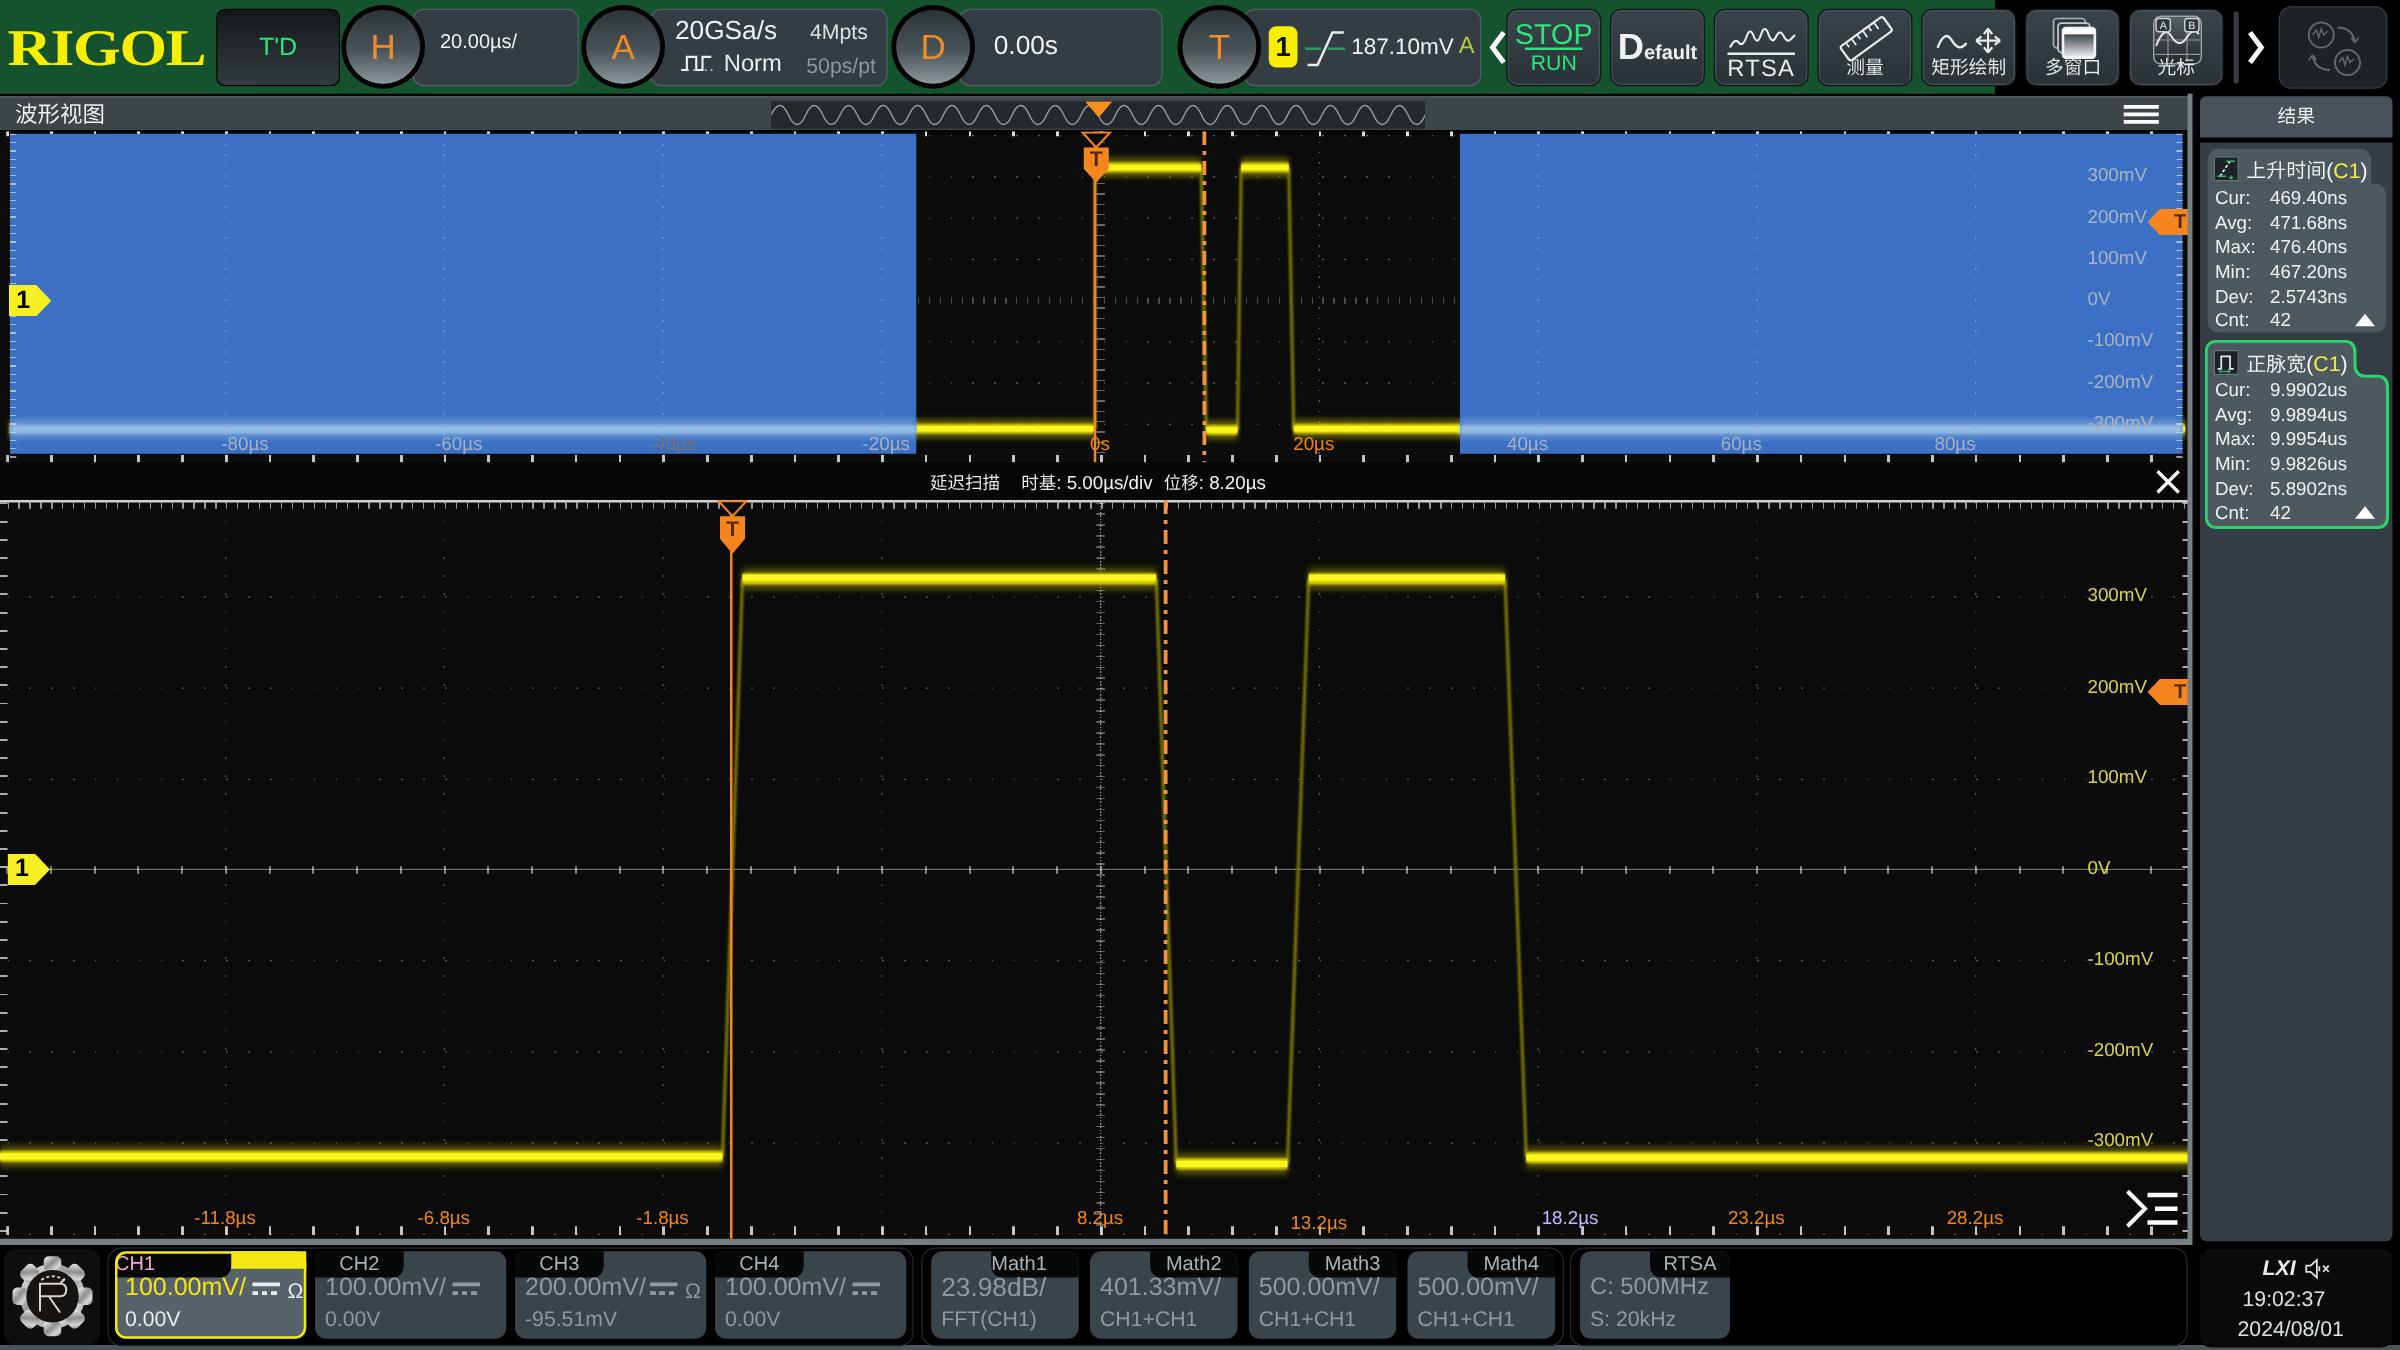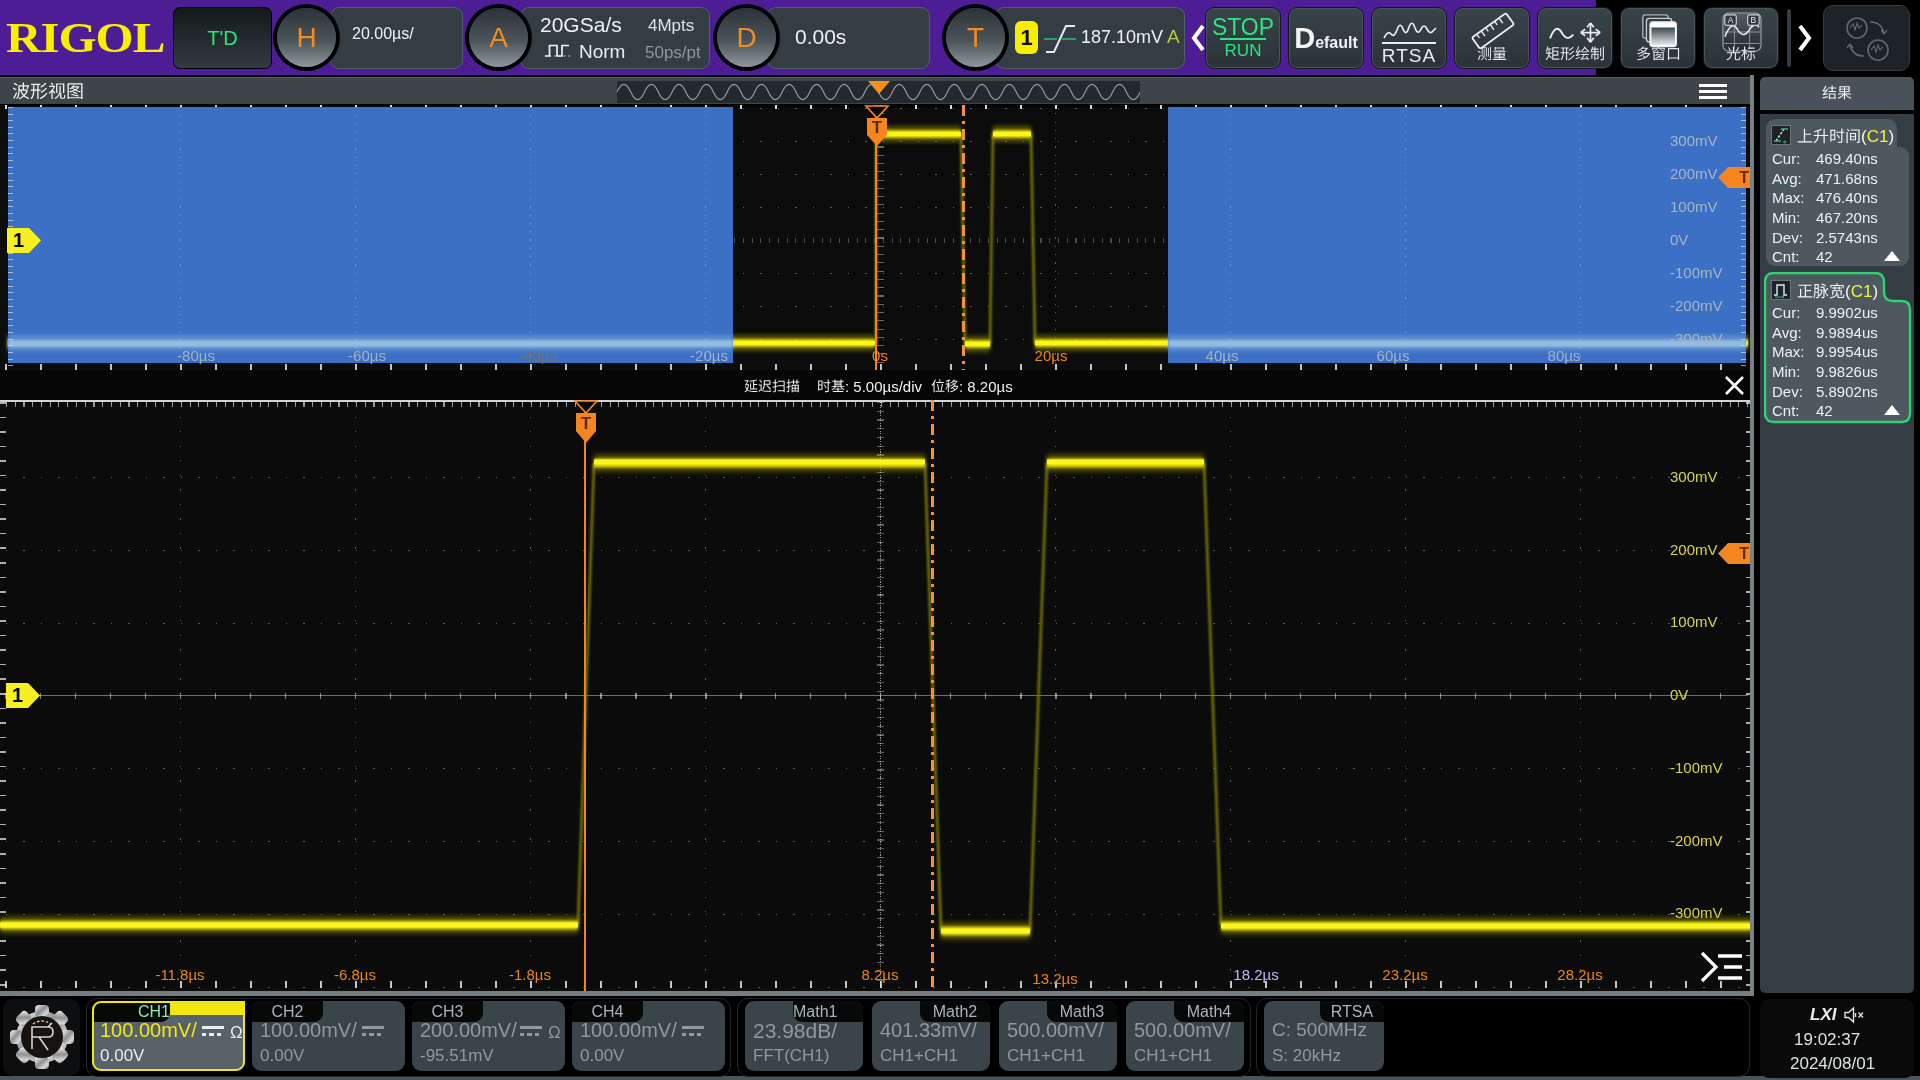--- a/index.html
+++ b/index.html
@@ -46,21 +46,21 @@
       <path id="u7A97" d="M371 -673C293 -611 182 -561 86 -534L125 -476C230 -508 342 -568 426 -637ZM576 -631C679 -587 810 -516 874 -469L923 -518C854 -566 722 -632 622 -674ZM432 -573C417 -543 391 -503 367 -471H164V82H239V40H769V76H847V-471H446C468 -497 491 -527 511 -557ZM239 -17V-414H769V-17ZM365 -219C405 -203 448 -183 490 -162C427 -124 352 -97 277 -82C289 -69 303 -48 310 -33C394 -54 476 -86 546 -133C598 -104 644 -75 675 -51L714 -94C684 -117 641 -143 594 -169C641 -209 679 -258 705 -318L665 -337L654 -335H427C437 -352 446 -369 454 -386L395 -395C373 -346 332 -288 274 -244C288 -237 308 -220 319 -208C348 -232 373 -259 394 -286H623C602 -252 573 -222 540 -196C494 -219 446 -240 402 -257ZM426 -826C438 -805 450 -779 461 -755H77V-597H152V-695H844V-601H922V-755H551C538 -784 520 -818 504 -845Z"></path>
       <path id="u7ED3" d="M35 -53 48 24C147 2 280 -26 406 -55L400 -124C266 -97 128 -68 35 -53ZM56 -427C71 -434 96 -439 223 -454C178 -391 136 -341 117 -322C84 -286 61 -262 38 -257C47 -237 59 -200 63 -184C87 -197 123 -205 402 -256C400 -272 397 -302 398 -322L175 -286C256 -373 335 -479 403 -587L334 -629C315 -593 293 -557 270 -522L137 -511C196 -594 254 -700 299 -802L222 -834C182 -717 110 -593 87 -561C66 -529 48 -506 30 -502C39 -481 52 -443 56 -427ZM639 -841V-706H408V-634H639V-478H433V-406H926V-478H716V-634H943V-706H716V-841ZM459 -304V79H532V36H826V75H901V-304ZM532 -32V-236H826V-32Z"></path>
       <path id="u7ED8" d="M38 -53 56 20C141 -13 252 -56 358 -97L344 -161C231 -119 115 -78 38 -53ZM480 -506V-438H824V-506ZM56 -423C70 -430 92 -435 197 -449C159 -388 125 -339 109 -320C81 -283 60 -257 39 -253C47 -233 59 -198 63 -182C83 -195 115 -207 346 -267C344 -282 342 -310 343 -331L170 -289C239 -379 306 -488 361 -595L295 -633C277 -593 257 -553 235 -515L128 -504C184 -592 238 -705 278 -812L207 -843C172 -722 106 -590 85 -557C65 -522 49 -498 32 -494C40 -474 52 -438 56 -423ZM392 58C418 46 459 41 827 0C844 30 858 58 868 81L933 49C904 -16 837 -118 778 -193L718 -167C743 -134 769 -96 792 -58L505 -30C548 -98 607 -199 645 -263H919V-333H395V-263H564C526 -197 449 -68 427 -43C410 -24 386 -18 366 -13C374 3 388 40 392 58ZM635 -843C576 -705 470 -584 353 -508C365 -491 385 -454 392 -437C490 -506 581 -605 650 -719C720 -622 825 -519 916 -452C924 -472 941 -504 955 -521C861 -581 748 -688 685 -781L704 -821Z"></path>
       <path id="u8109" d="M513 -780C605 -751 727 -704 788 -668L819 -734C757 -769 634 -813 543 -838ZM395 -464V-394H529C500 -258 439 -144 364 -85V-803H91V-443C91 -296 86 -94 23 47C40 54 70 70 83 82C126 -14 144 -140 152 -259H295V-10C295 4 290 8 277 8C265 9 225 9 181 8C190 28 200 60 202 79C267 79 305 77 330 65C355 53 364 30 364 -9V-73C379 -59 396 -37 404 -21C506 -101 580 -252 608 -454L564 -466L552 -464ZM158 -735H295V-569H158ZM158 -500H295V-329H156L158 -443ZM453 -645V-573H649V-9C649 5 644 10 629 10C615 11 566 12 514 10C524 29 534 62 537 82C611 82 655 81 684 68C711 56 720 33 720 -8V-347C768 -207 836 -87 923 -19C935 -38 960 -65 976 -79C897 -132 833 -229 785 -343C836 -389 899 -460 954 -518L888 -568C857 -519 806 -455 760 -406C744 -451 731 -498 720 -544V-645Z"></path>
       <path id="u89C6" d="M450 -791V-259H523V-725H832V-259H907V-791ZM154 -804C190 -765 229 -710 247 -673L308 -713C290 -748 250 -800 211 -838ZM637 -649V-454C637 -297 607 -106 354 25C369 37 393 65 402 81C552 2 631 -105 671 -214V-20C671 47 698 65 766 65H857C944 65 955 24 965 -133C946 -138 921 -148 902 -163C898 -19 893 8 858 8H777C749 8 741 0 741 -28V-276H690C705 -337 709 -397 709 -452V-649ZM63 -668V-599H305C247 -472 142 -347 39 -277C50 -263 68 -225 74 -204C113 -233 152 -269 190 -310V79H261V-352C296 -307 339 -250 359 -219L407 -279C388 -301 318 -381 280 -422C328 -490 369 -566 397 -644L357 -671L343 -668Z"></path>
       <path id="u8FDF" d="M80 -785C136 -733 202 -658 231 -609L292 -652C261 -700 194 -772 137 -823ZM605 -391C695 -301 807 -176 859 -99L923 -148C868 -225 753 -346 664 -433ZM262 -479H49V-408H187V-127C143 -110 91 -66 38 -9L89 61C140 -6 189 -66 222 -66C245 -66 277 -32 319 -6C389 37 473 49 597 49C693 49 872 43 943 38C944 17 956 -21 965 -42C868 -31 718 -23 600 -23C486 -23 401 -30 336 -70C302 -90 281 -110 262 -122ZM491 -534V-560V-715H814V-534ZM413 -788V-561C413 -436 402 -266 307 -146C325 -137 359 -114 372 -100C452 -200 479 -340 488 -462H890V-788Z"></path>
       <path id="u91CF" d="M250 -665H747V-610H250ZM250 -763H747V-709H250ZM177 -808V-565H822V-808ZM52 -522V-465H949V-522ZM230 -273H462V-215H230ZM535 -273H777V-215H535ZM230 -373H462V-317H230ZM535 -373H777V-317H535ZM47 -3V55H955V-3H535V-61H873V-114H535V-169H851V-420H159V-169H462V-114H131V-61H462V-3Z"></path>
       <path id="u95F4" d="M91 -615V80H168V-615ZM106 -791C152 -747 204 -684 227 -644L289 -684C265 -726 211 -785 164 -827ZM379 -295H619V-160H379ZM379 -491H619V-358H379ZM311 -554V-98H690V-554ZM352 -784V-713H836V-11C836 2 832 6 819 7C806 7 765 8 723 6C733 25 743 57 747 75C808 75 851 75 878 63C904 50 913 31 913 -11V-784Z"></path>
     </defs>
   </svg>
-<div class="ab" style="left:0;top:0;width:1596px;height:75px;background:#4c1d95">
+<div class="ab" style="left:0;top:0;width:1596px;height:75px;background:#14532d">
     <div class="tx" style="left:6px;top:10px;font-family:'Liberation Serif',serif;font-weight:bold;font-size:49px;color:#f8ef00;letter-spacing:-1px;transform:scaleY(0.84)">RIGOL</div>
     <div class="ab" style="left:173px;top:7px;width:99px;height:62px;border-radius:7px;background:linear-gradient(180deg,#14181a,#323b40);border:1px solid #000">
       <div style="text-align:center;line-height:60px;color:#2be57d;font-size:20px">T'D</div>
     </div>
     <div class="pane" style="left:330px;width:133px"></div>
     <div class="tx" style="left:352px;top:25px;font-size:16px;color:#eef2f4">20.00µs/</div>
     <div class="circ" style="left:277px;top:8px"><span>H</span></div>
     <div class="pane" style="left:520px;width:190px"></div>
     <div class="tx" style="left:540px;top:13px;font-size:21px;color:#eef2f4">20GSa/s</div>
     <div class="tx" style="left:648px;top:16px;font-size:17px;color:#dde2e4">4Mpts</div>
@@ -490,21 +490,21 @@
       </g>
 <circle cx="34" cy="34" r="21" fill="#171310"></circle>
 <g fill="none" stroke="#d8d4d0" stroke-width="2">
         <path d="M24 24 h16 q5 0 5 5 t-5 5 h-16 z M24 34 v12 M31 34 l9 13 M40 24 l4 -4" stroke-width="1.6"></path>
         <path d="M25 21 q9 -6 18 0" stroke-dasharray="2.5 2" stroke-width="1.4"></path>
       </g>
 </svg>
   </div>
 <div class="ab" style="left:92px;top:1001px;width:153px;height:70px;border-radius:9px;background:#57626a"></div>
 <div class="ab" style="left:163px;top:1001px;width:82px;height:14px;background:#f2e713"></div>
-<div class="ab" style="left:92px;top:1001px;width:78px;height:21px;background:#070808;border-radius:9px 0 9px 0;color:#86efac;font-size:16px;text-align:right;line-height:21px">CH1</div>
+<div class="ab" style="left:92px;top:1001px;width:93px;height:21px;background:#070808;border-radius:9px 0 9px 0;color:#f9a8d4;font-size:16px;text-align:left;line-height:21px">CH1</div>
 <div class="ab" style="left:92px;top:1001px;width:153px;height:70px;border-radius:9px;border:2px solid #f2e713"></div>
 <div class="tx" style="left:100px;top:1019px;font-size:20px;color:#f2e713">100.00mV/</div>
 <div class="tx" style="left:100px;top:1046px;font-size:17px;color:#e8eef0">0.00V</div>
 <div class="dcic" style="left:202px;top:1026px;color:#e8eef0">
     <b></b>
     <i></i>
   </div>
 <div class="tx" style="left:230px;top:1023px;font-size:17px;color:#e8eef0">Ω</div>
 <div class="ab" style="left:252px;top:1001px;width:153px;height:70px;border-radius:9px;background:#3a444b"></div>
 <div class="ab" style="left:252px;top:1001px;width:71px;height:21px;background:#070808;border-radius:9px 0 9px 0;color:#aab4ba;font-size:16px;text-align:center;line-height:21px">CH2</div>

